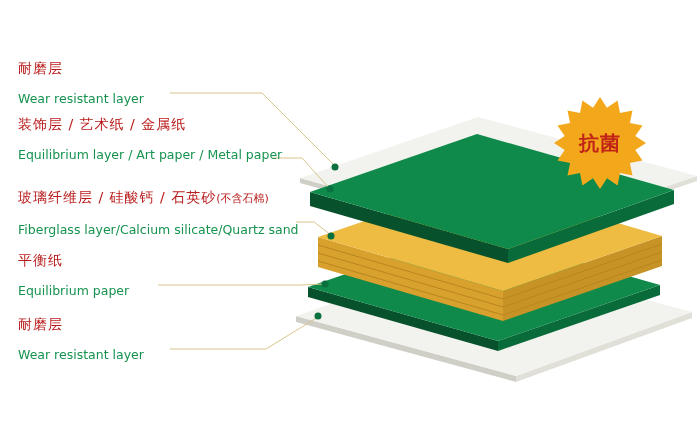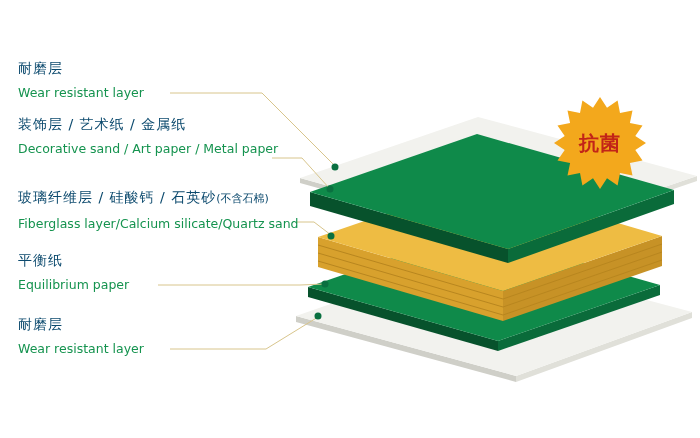--- a/index.html
+++ b/index.html
@@ -2,23 +2,23 @@
 <html><head>
 <meta charset="utf-8">
 <style>
   html,body{margin:0;padding:0;background:#fff;}
   .stage{
     position:relative;width:700px;height:438px;background:#ffffff;overflow:hidden;
     font-family:"DejaVu Sans","Liberation Sans",sans-serif;
   }
   .art{position:absolute;left:0;top:0;width:700px;height:438px;}
   .label{position:absolute;left:18px;}
-  .label .zh{font-size:14px;color:#0c4a6e;line-height:20px;letter-spacing:1px;white-space:nowrap;}
+  .label .zh{font-size:14px;color:#b91c1c;line-height:20px;letter-spacing:1px;white-space:nowrap;}
   .label .zh .note{font-size:11px;letter-spacing:0;}
-  .label .en{font-size:12.5px;color:#15934f;line-height:16px;margin-top:7px;white-space:nowrap;}
+  .label .en{font-size:12.5px;color:#15934f;line-height:16px;margin-top:13px;white-space:nowrap;}
 </style>
 </head>
 <body>
 
 <div class="stage">
 
   <svg class="art" viewBox="0 0 700 438">
 
     <g>
       <polygon points="300,178 515,238 515,243 300,183" fill="#cfcfc8"></polygon>
@@ -76,21 +76,21 @@
     </g>
   </svg>
 
   <div class="label" style="top:58px">
     <div class="zh">耐磨层</div>
     <div class="en">Wear resistant layer</div>
   </div>
 
   <div class="label" style="top:114px">
     <div class="zh">装饰层 / 艺术纸 / 金属纸</div>
-    <div class="en">Decorative sand / Art paper / Metal paper</div>
+    <div class="en">Equilibrium layer / Art paper / Metal paper</div>
   </div>
 
   <div class="label" style="top:250px">
     <div class="zh">平衡纸</div>
     <div class="en">Equilibrium paper</div>
   </div>
 
   <div class="label" style="top:187px">
     <div class="zh">
       <span>玻璃纤维层 / 硅酸钙 / 石英砂</span><span class="note">(不含石棉)</span>

